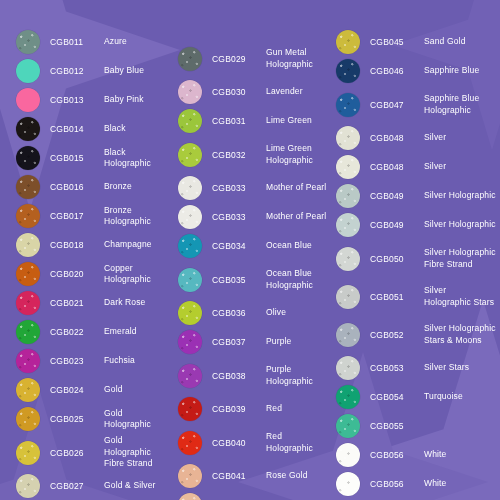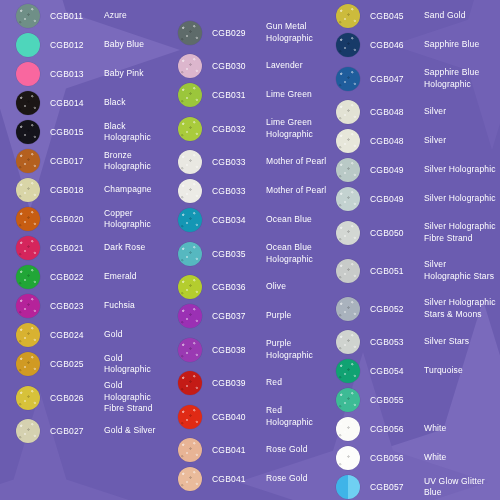--- a/index.html
+++ b/index.html
@@ -41,21 +41,21 @@
   .sp5{ 
     left:392px; top:-60px; width:200px; height:210px;
     clip-path: polygon(50% 0%, 62% 38%, 100% 50%, 62% 62%, 50% 100%, 38% 62%, 0% 50%, 38% 38%);
     background:#7161b5;
   }
 
   
   #columns{
     position:absolute;inset:0;
     display:flex;
-    padding:2px 0 0 0;
+    padding:28px 0 0 0;
     box-sizing:border-box;
   }
   .column{
     position:relative;
     box-sizing:border-box;
   }
   .col-0{width:170px;padding-left:16px;}
   .col-1{width:160px;padding-left:8px;margin-top:12px;}
   .col-2{width:170px;padding-left:6px;}
 
@@ -143,20 +143,25 @@
           <div class="swatch sparkletex" style="background: rgb(27, 22, 21);"></div>
           <span class="code">CGB014</span>
           <span class="label">Black</span>
         </div>
         <div class="row">
           <div class="swatch sparkletex" style="background: rgb(20, 19, 27);"></div>
           <span class="code">CGB015</span>
           <span class="label">Black Holographic</span>
         </div>
         <div class="row">
+          <div class="swatch sparkletex" style="background: rgb(125, 79, 42);"></div>
+          <span class="code">CGB016</span>
+          <span class="label">Bronze</span>
+        </div>
+        <div class="row">
           <div class="swatch sparkletex" style="background: rgb(180, 96, 31);"></div>
           <span class="code">CGB017</span>
           <span class="label">Bronze Holographic</span>
         </div>
         <div class="row">
           <div class="swatch sparkletex" style="background: rgb(217, 213, 167);"></div>
           <span class="code">CGB018</span>
           <span class="label">Champagne</span>
         </div>
         <div class="row">

